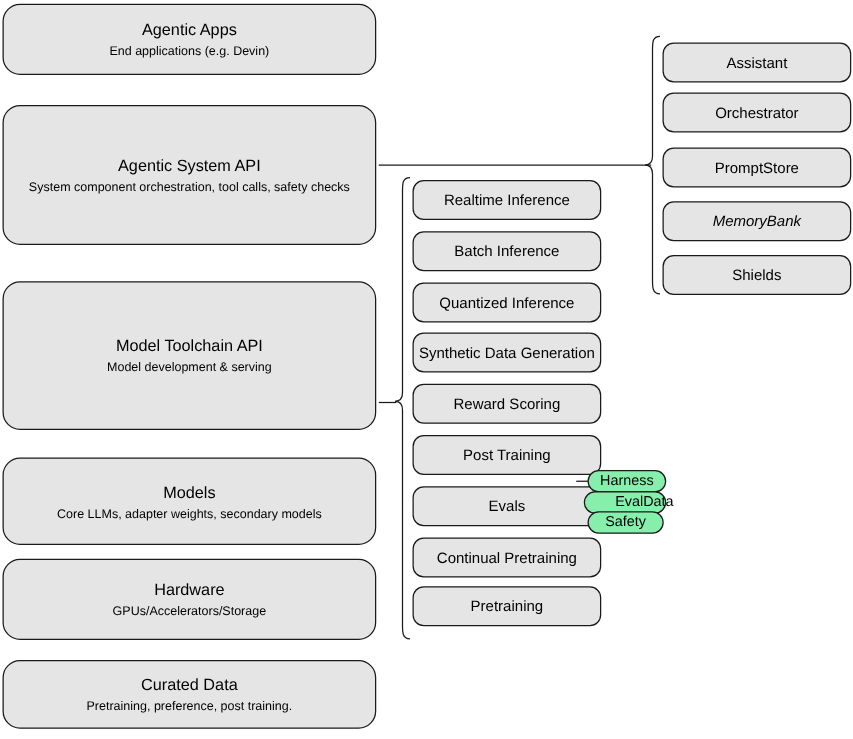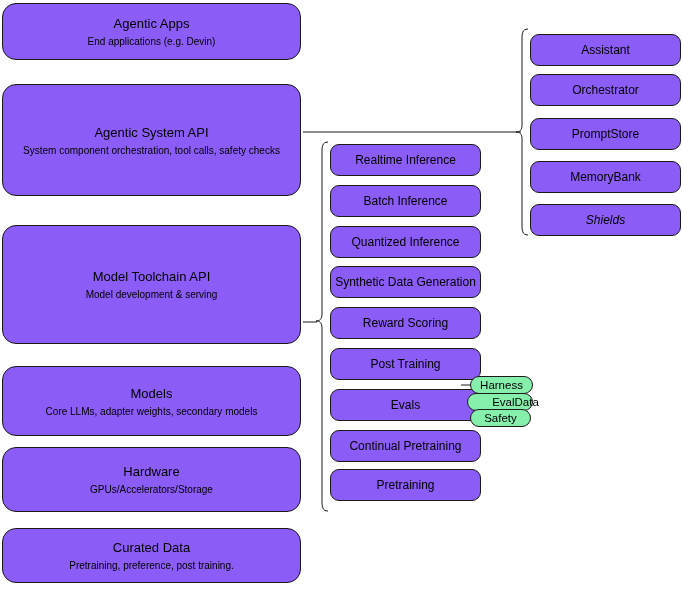--- a/index.html
+++ b/index.html
@@ -13,21 +13,21 @@
     height: 591px;
     background: #ffffff;
     font-family: "Liberation Sans", sans-serif;
     color: #000000;
     overflow: hidden;
   }
   .box {
     position: absolute;
     box-sizing: border-box;
     border: 1px solid #1a1a1a;
-    background: #8b5cf6;
+    background: #e5e5e5;
     display: flex;
     flex-direction: column;
     align-items: center;
     justify-content: center;
     text-align: center;
   }
   .layer-box {
     border-radius: 14px;
     left: 2px;
     width: 299px;
@@ -177,20 +177,20 @@
 
   <div class="box pill-box right-box" style="top:34px;">
     <span>Assistant</span>
   </div>
   <div class="box pill-box right-box" style="top:118px;">
     <span>PromptStore</span>
   </div>
   <div class="box pill-box right-box" style="top:74px;">
     <span>Orchestrator</span>
   </div>
-  <div class="box pill-box right-box" style="top:161px;">
+  <div class="box pill-box right-box" style="top:161px;font-style:italic;">
     <span>MemoryBank</span>
   </div>
-  <div class="box pill-box right-box" style="top:204px;font-style:italic;">
+  <div class="box pill-box right-box" style="top:204px;">
     <span>Shields</span>
   </div>
 
 </div>
 
 </body></html>

